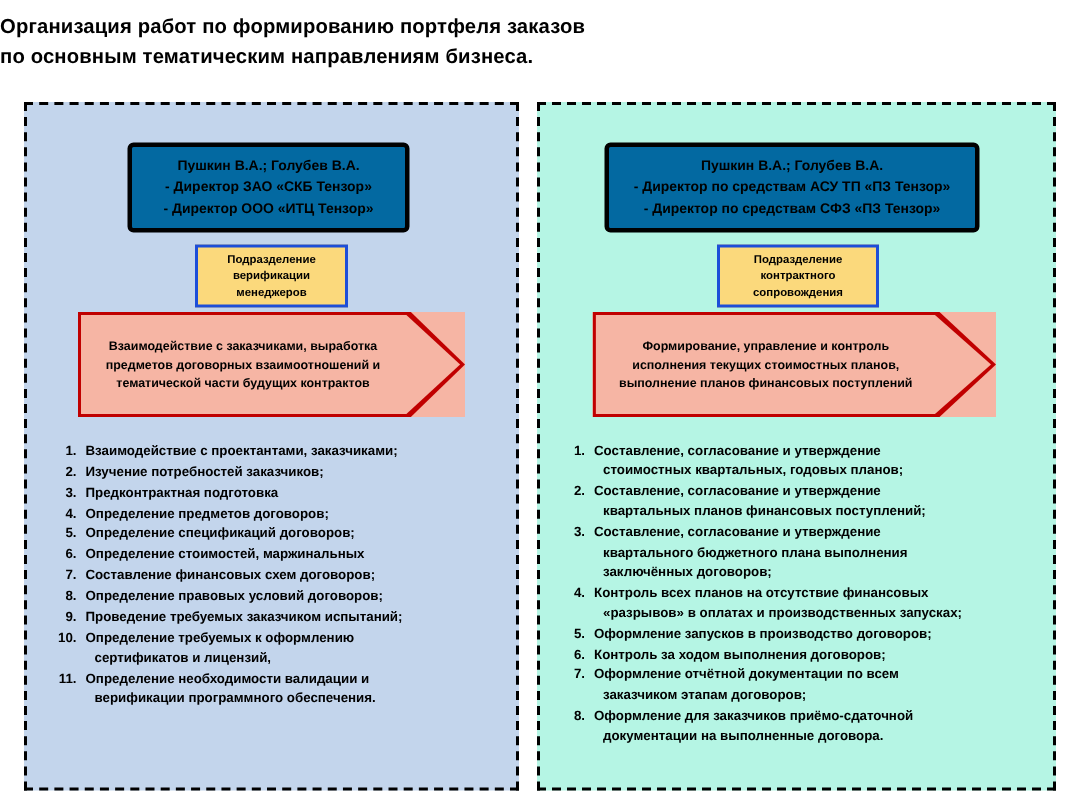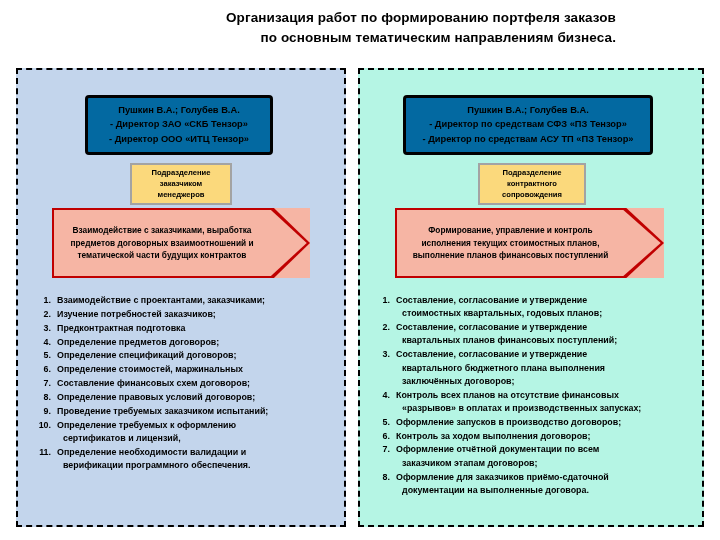--- a/index.html
+++ b/index.html
@@ -14,21 +14,21 @@
     overflow: hidden;
     position: relative;
   }
 
   
   #slide-title {
     position: absolute;
     left: 0;
     top: 8px;
     width: 616px;
-    text-align: right;
+    text-align: left;
     font-size: 13.5px;
     font-weight: bold;
     color: #000000;
     line-height: 1.45;
     letter-spacing: 0.1px;
   }
   #slide-title .line {
     display: block;
   }
 
@@ -78,21 +78,21 @@
   }
   .head-box .line {
     display: block;
     white-space: nowrap;
   }
 
   
   .unit-box {
     position: absolute;
     background: #fbd97c;
-    border: 2px solid #a3a3a3;
+    border: 2px solid #1d4ed8;
     box-sizing: border-box;
     text-align: center;
     font-size: 7.6px;
     font-weight: bold;
     color: #000000;
     line-height: 1.42;
     padding: 3px 4px;
     z-index: 5;
   }
   #unit-box-left {
@@ -227,21 +227,21 @@
   <div class="arrow-inner"></div>
   <div class="arrow-text">
     <span class="line">Взаимодействие с заказчиками, выработка</span>
     <span class="line">предметов договорных взаимоотношений и</span>
     <span class="line">тематической части будущих контрактов</span>
   </div>
 </div>
 
 <div class="unit-box" id="unit-box-left">
   <span class="line">Подразделение</span>
-  <span class="line">заказчиком</span>
+  <span class="line">верификации</span>
   <span class="line">менеджеров</span>
 </div>
 
 <ol class="task-list" id="list-left">
   <li>
       <span class="num">1.</span>
       <span class="txt">
         <span class="line">Взаимодействие с проектантами, заказчиками;</span>
       </span>
     </li>
@@ -306,22 +306,22 @@
         <span class="line">Определение необходимости валидации и</span>
         <span class="line cont">верификации программного обеспечения.</span>
       </span>
     </li>
 </ol>
 
 <div class="panel" id="panel-right"></div>
 
 <div class="head-box" id="head-box-right">
   <span class="line">Пушкин В.А.; Голубев В.А.</span>
+  <span class="line">- Директор по средствам АСУ ТП «ПЗ Тензор»</span>
   <span class="line">- Директор по средствам СФЗ  «ПЗ Тензор»</span>
-  <span class="line">- Директор по средствам АСУ ТП «ПЗ Тензор»</span>
 </div>
 
 <div class="arrow-band" id="arrow-right">
   <div class="arrow-fill"></div>
   <div class="arrow-inner"></div>
   <div class="arrow-text">
     <span class="line">Формирование, управление и контроль</span>
     <span class="line">исполнения текущих стоимостных планов,</span>
     <span class="line">выполнение планов финансовых поступлений</span>
   </div>

